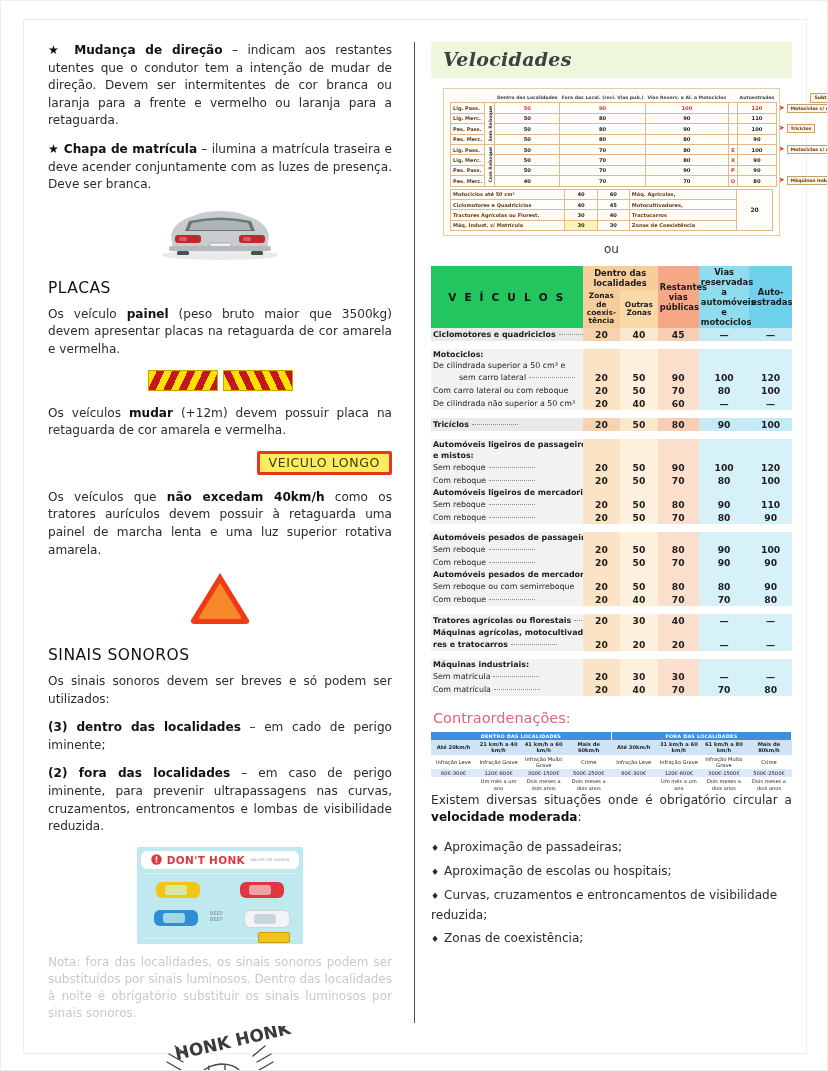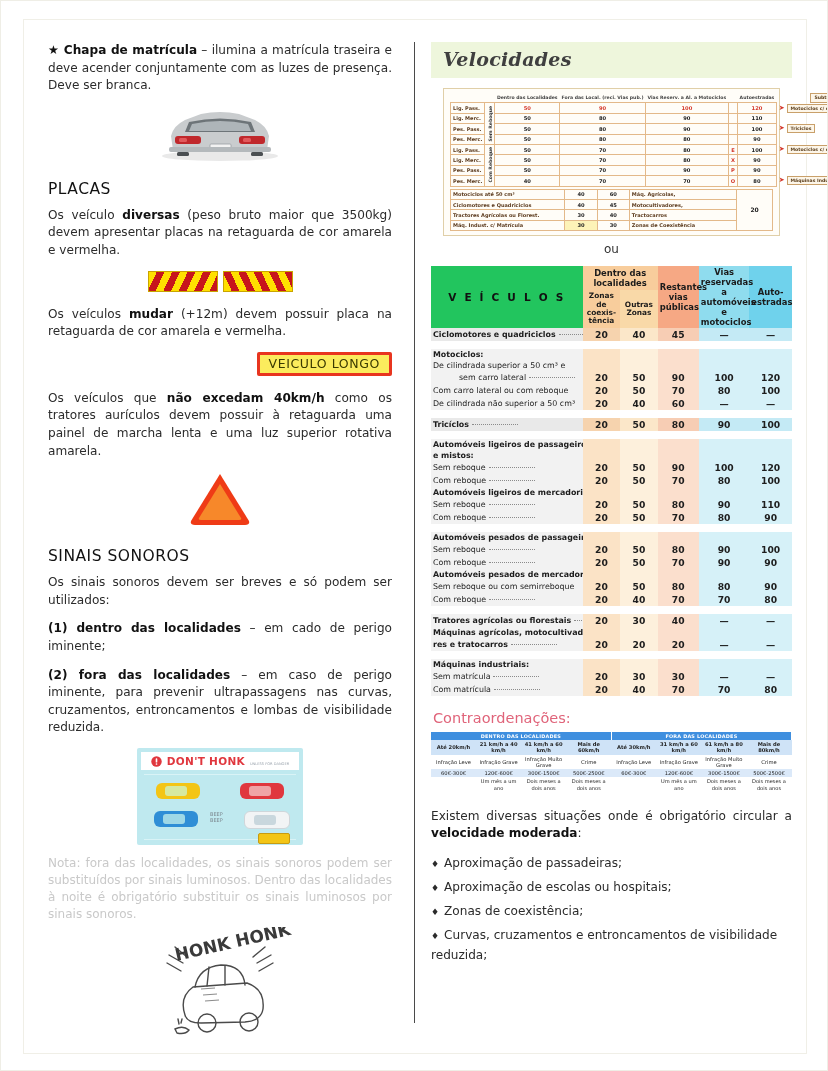--- a/index.html
+++ b/index.html
@@ -28,22 +28,22 @@
   .plate.b{background:repeating-linear-gradient(65deg,#ffe000 0 7px,#c7151c 7px 14px);}
   
   .vlwrap{text-align:right;margin:6px 0 14px 0;}
   .vl{display:inline-block;background:#fbec5d;border:3px solid #e8351f;border-radius:2px;
       padding:1px 9px 2px 9px;font-size:12.5px;letter-spacing:.6px;color:#3a3a00;font-weight:500;}
   
   .triwrap{text-align:center;margin:10px 0 8px 0;}
   
   .honkwrap{text-align:center;margin:8px 0 10px 0;}
   .honkcard{display:inline-block;width:166px;background:#bfe9ef;border-radius:2px;padding:4px 0 5px 0;}
-  .honkbar{display:flex;align-items:flex-end;justify-content:center;gap:5px;background:#fff;
-           padding:3px 6px;margin:0 4px 4px 4px;}
+  .honkbar{display:flex;align-items:center;justify-content:center;gap:5px;background:#fff;
+           padding:3px 6px;margin:0 4px 4px 4px;border-radius:6px;}
   .honk-title{color:#e0373e;font-weight:bold;font-size:10.5px;letter-spacing:.3px;}
   .honk-sub{color:#9aa3ad;font-size:3.6px;line-height:4.4px;text-align:left;}
   .honkroad{position:relative;margin:0 7px;height:64px;background:#bfe9ef;
             border-top:1px solid #d9f3f6;border-bottom:1px solid #d9f3f6;}
   .hcar{position:absolute;width:44px;height:16px;border-radius:6px;}
   .hcar .win{position:absolute;left:9px;top:3px;width:22px;height:10px;border-radius:3px;background:#9fd8e6;}
   .note{color:#c9c9c9;font-size:12px;line-height:17px;text-align:justify;margin:8px 0 4px 0;}
 
   
   .velhead{background:#eef6dc;padding:6px 12px 8px 12px;margin:0 0 10px 0;}
@@ -107,20 +107,23 @@
 </style>
 </head>
 <body>
 
 <div class="page">
  <div class="sheet">
   <div class="cols">
 
    <div class="col-left">
 
+    <p class="body">
+      <span class="b">★ Mudança de direção</span><span> – indicam aos restantes utentes que o condutor tem a intenção de mudar de direção. Devem ser intermitentes de cor branca ou laranja para a frente e vermelho ou laranja para a retaguarda.</span>
+    </p>
 
     <p class="body">
       <span class="b">★ Chapa de matrícula</span><span> – ilumina a matrícula traseira e deve acender conjuntamente com as luzes de presença. Deve ser branca.</span>
     </p>
 
     <div class="carwrap">
       <svg width="130" height="56" viewBox="0 0 130 56">
         <ellipse cx="65" cy="50" rx="58" ry="5" fill="#e9e9e9"></ellipse>
         <path d="M18 44 L16 30 Q18 20 30 14 L46 8 Q65 4 84 8 L100 14 Q112 20 114 30 L112 44 Z" fill="#c9ccce"></path>
         <path d="M34 16 Q65 9 96 16 L100 26 L30 26 Z" fill="#6d7478"></path>
@@ -132,21 +135,21 @@
         <rect x="55" y="38" width="21" height="7" rx="1" fill="#f2f2f2" stroke="#9aa0a3" stroke-width="0.8"></rect>
         <rect x="14" y="41" width="102" height="5" rx="2" fill="#b4b9bc"></rect>
         <rect x="22" y="46" width="12" height="4" rx="1.5" fill="#4a4f52"></rect>
         <rect x="96" y="46" width="12" height="4" rx="1.5" fill="#4a4f52"></rect>
       </svg>
     </div>
 
     <h2 class="sec">PLACAS</h2>
 
     <p class="body">
-      <span>Os veículo </span><span class="b">diversas</span><span> (peso bruto maior que 3500kg) devem apresentar placas na retaguarda de cor amarela e vermelha.</span>
+      <span>Os veículo </span><span class="b">painel</span><span> (peso bruto maior que 3500kg) devem apresentar placas na retaguarda de cor amarela e vermelha.</span>
     </p>
 
     <div class="plates">
       <div class="plate a"></div>
       <div class="plate b"></div>
     </div>
 
     <p class="body">
       <span>Os veículos </span><span class="b">mudar</span><span> (+12m) devem possuir placa na retaguarda de cor amarela e vermelha.</span>
     </p>
@@ -164,21 +167,21 @@
         <path d="M33 3 L62 50 Q63 54 58 54 L8 54 Q3 54 4 50 Z" fill="#ef3b16"></path>
         <path d="M33 13 L54 47 Q55 49 52 49 L14 49 Q11 49 12 47 Z" fill="#f7882a"></path>
       </svg>
     </div>
 
     <h2 class="sec">SINAIS SONOROS</h2>
 
     <p class="body">Os sinais sonoros devem ser breves e só podem ser utilizados:</p>
 
     <p class="body">
-      <span class="b">(1) dentro das localidades</span><span> – em cado de perigo iminente;</span>
+      <span class="b">(3) dentro das localidades</span><span> – em cado de perigo iminente;</span>
     </p>
 
     <p class="body">
       <span class="b">(2) fora das localidades</span><span> – em caso de perigo iminente, para prevenir ultrapassagens nas curvas, cruzamentos, entroncamentos e lombas de visibilidade reduzida.</span>
     </p>
 
     <div class="honkwrap">
       <div class="honkcard">
         <div class="honkbar">
           <svg width="11" height="11" viewBox="0 0 11 11">
@@ -667,27 +670,27 @@
                 <td class="co-jail">Dois meses a dois anos</td>
                 <td class="co-jail">Dois meses a dois anos</td>
                 <td class="co-jail"></td>
                 <td class="co-jail">Um mês a um ano</td>
                 <td class="co-jail">Dois meses a dois anos</td>
                 <td class="co-jail">Dois meses a dois anos</td>
               </tr>
     </tbody>
           </table>
 
-    <p class="body" style="margin-top:16px;">
+    <p class="body" style="margin-top:0;">
       <span>Existem diversas situações onde é obrigatório circular a </span><span class="b">velocidade moderada</span><span>:</span>
     </p>
 
     <ul class="bul" id="bottom-list">
             <li>Aproximação de passadeiras;</li>
             <li>Aproximação de escolas ou hospitais;</li>
+            <li>Curvas, cruzamentos e entroncamentos de visibilidade reduzida;</li>
             <li>Zonas de coexistência;</li>
-            <li>Curvas, cruzamentos e entroncamentos de visibilidade reduzida;</li>
           </ul>
 
    </div>
   </div>
  </div>
 </div>
 
 </body></html>

